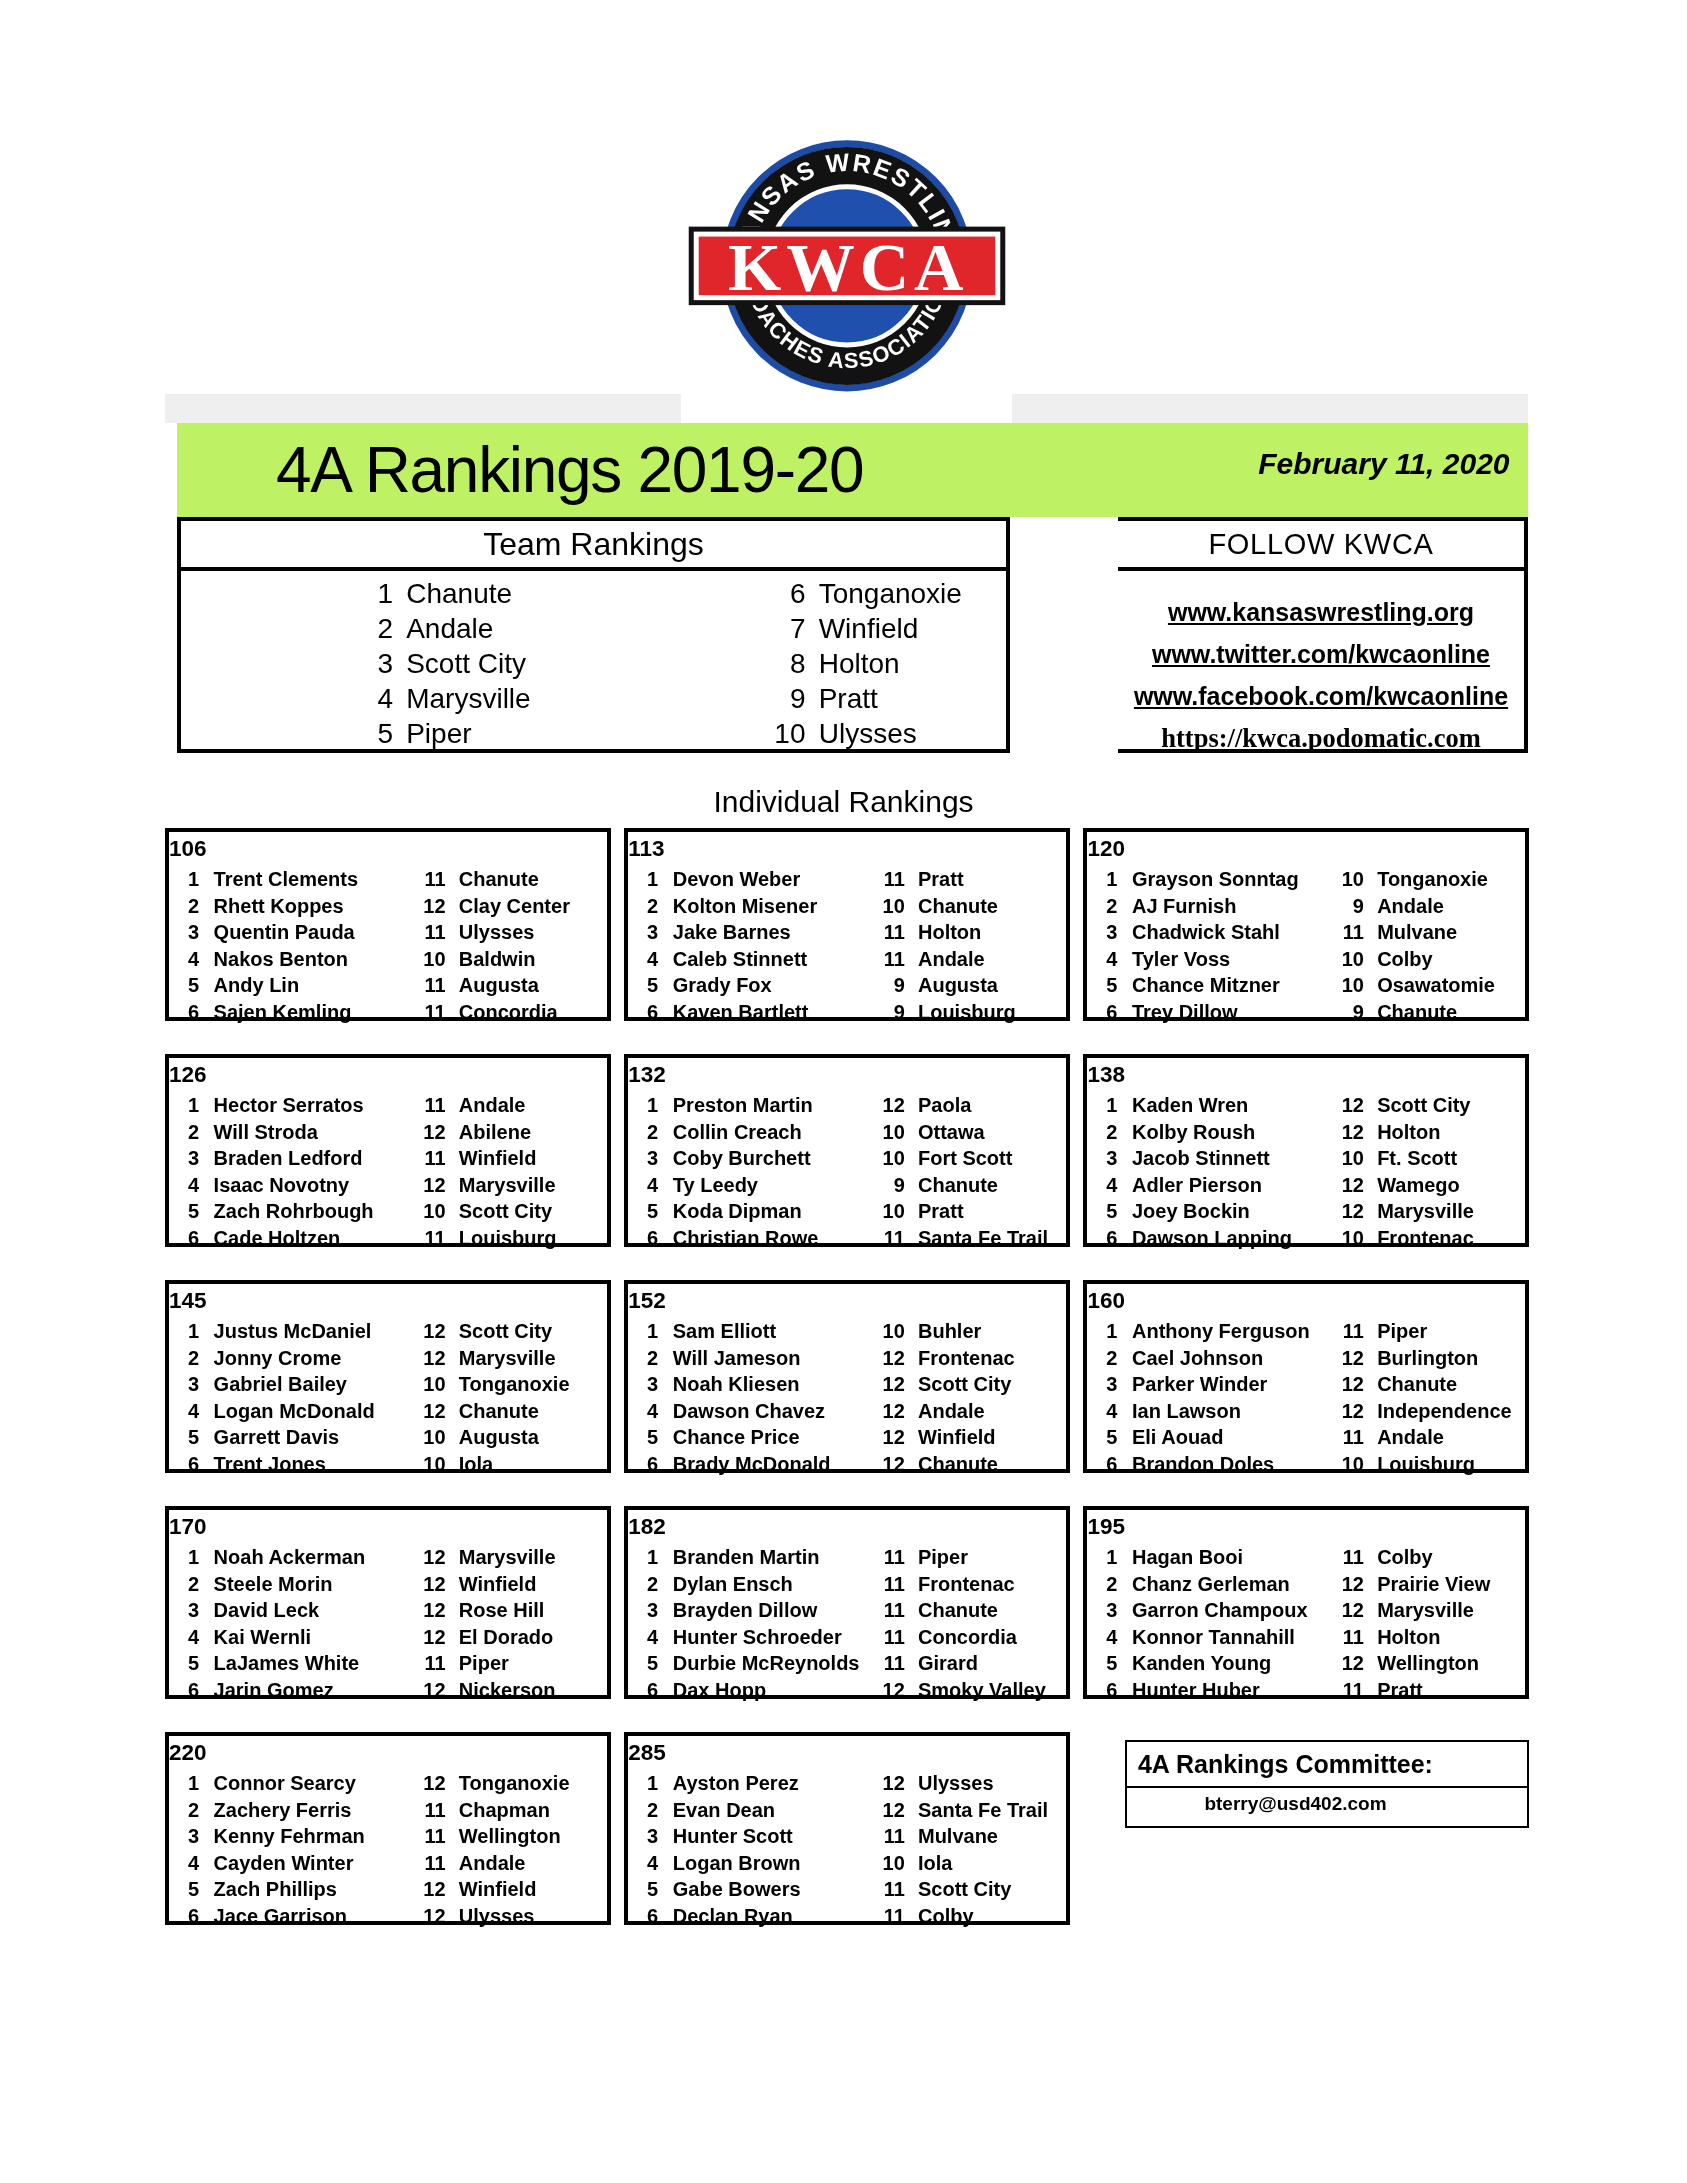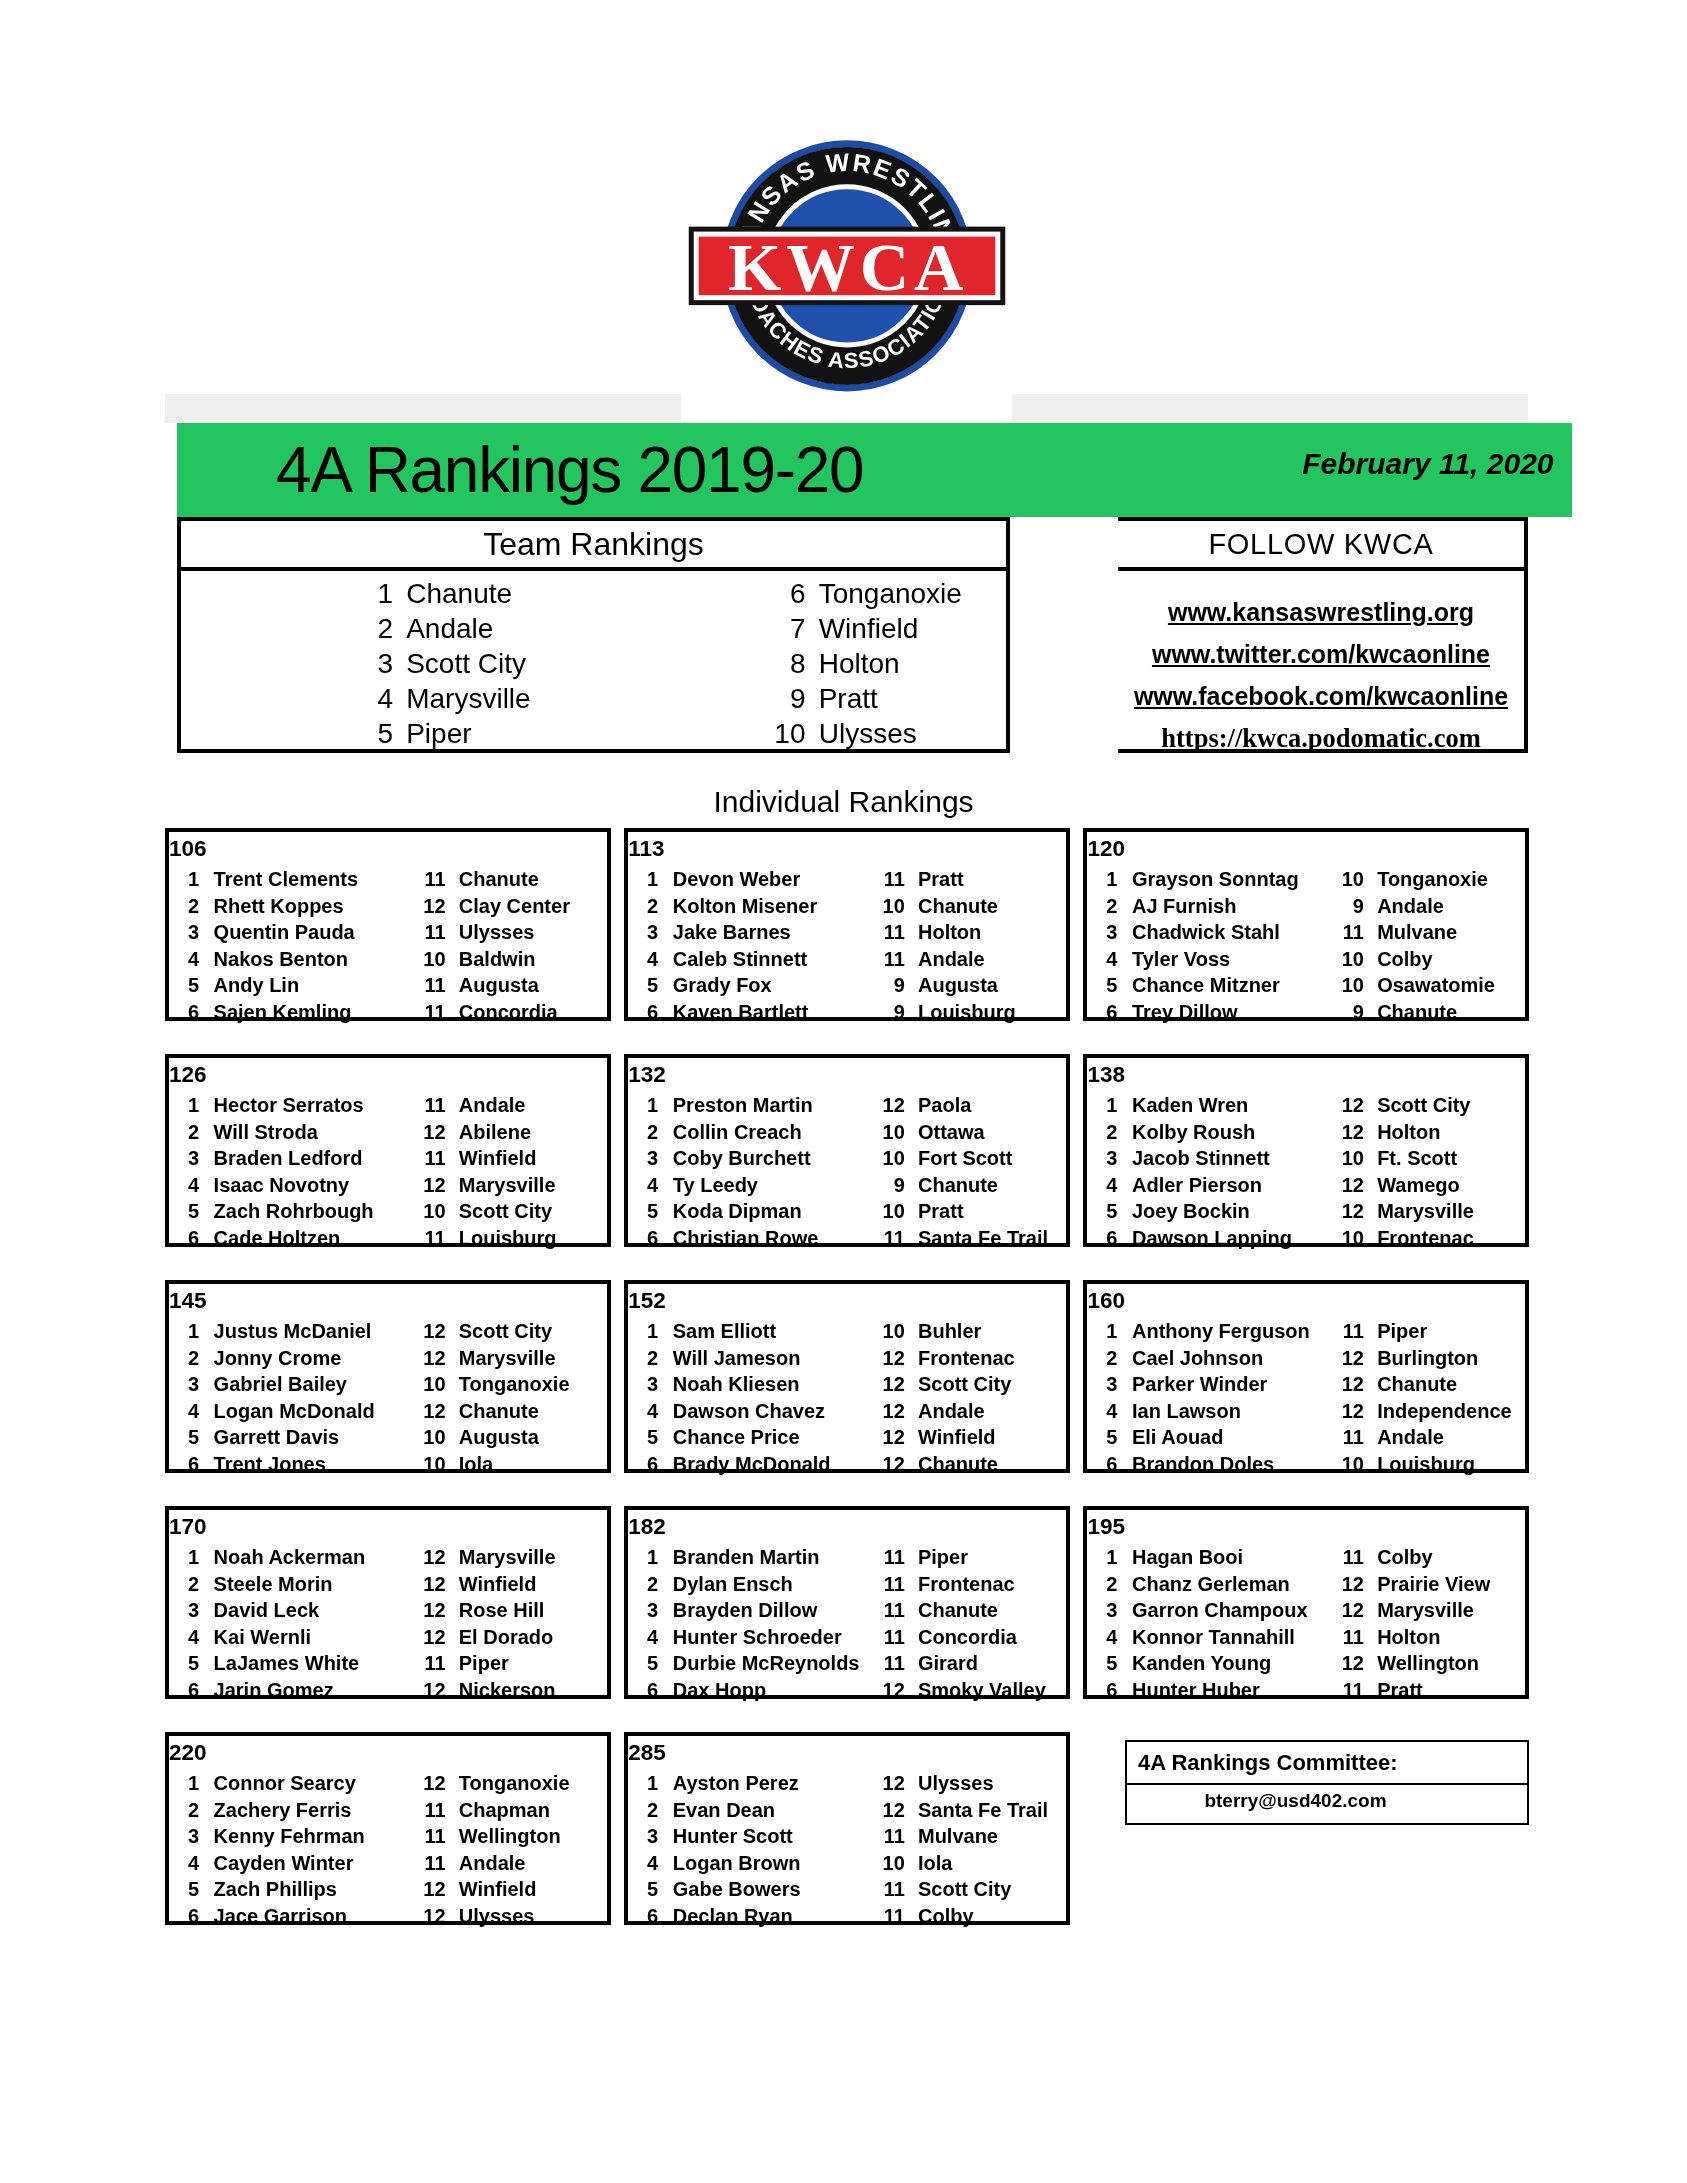--- a/index.html
+++ b/index.html
@@ -1,21 +1,21 @@
 <!DOCTYPE html>
 <html style="font-size:10.6px"><head>
 <meta charset="utf-8">
 <style>
   html,body{margin:0;padding:0;background:#fff;}
   body{width:1687px;height:2183px;position:relative;font-family:"Liberation Sans",sans-serif;color:#000;}
 
   .stripe{position:absolute;left:165px;top:394px;width:1363px;height:29px;background:#efefef;}
   .logo-box{position:absolute;left:681px;top:114px;width:331px;height:310px;background:#fff;display:flex;align-items:center;justify-content:center;}
 
-  .banner{position:absolute;left:177px;top:423px;width:1351px;height:94px;background:#22c55e;padding-left:44px;}
+  .banner{position:absolute;left:177px;top:423px;width:1351px;height:94px;background:#bef264;}
   .banner-title{position:absolute;left:99px;top:50%;transform:translateY(-50%);font-size:64px;letter-spacing:-1.3px;white-space:nowrap;}
   .banner-date{position:absolute;right:18.5px;top:44%;transform:translateY(-50%);font-size:30px;font-weight:bold;font-style:italic;white-space:nowrap;}
 
   .team-box{position:absolute;left:177px;top:517px;width:833px;height:236px;border:4.6px solid #000;box-sizing:border-box;background:#fff;}
   .team-header{height:46px;border-bottom:4.6px solid #000;display:flex;align-items:center;justify-content:center;font-size:32px;}
   .team-body{display:flex;padding-top:5.3px;}
   .team-col{width:50%;}
   .team-row{display:flex;font-size:28px;line-height:35px;}
   .team-rank{width:212px;text-align:right;}
   .team-name{margin-left:13.2px;}
@@ -32,21 +32,21 @@
   .weight-box{border:4.6px solid #000;box-sizing:border-box;height:193px;padding-top:4px;background:#fff;}
   .weight-header{text-align:left;font-size:22.5px;font-weight:bold;height:30px;}
   .entry{display:flex;font-size:20px;font-weight:bold;line-height:26.5px;white-space:nowrap;}
   .entry-rank{width:30px;text-align:right;}
   .entry-name{margin-left:14.6px;width:198px;}
   .entry-grade{width:34px;text-align:right;}
   .entry-school{margin-left:13.2px;}
 
   .committee-cell{position:relative;}
   .committee-box{margin-left:42px;margin-top:8px;width:404px;border:2.6px solid #000;box-sizing:border-box;background:#fff;padding-bottom:6.6px;}
-  .committee-header{font-size:22px;font-weight:bold;padding:8px 0 6.6px 10.6px;border-bottom:2.6px solid #000;}
+  .committee-header{font-size:25px;font-weight:bold;padding:8px 0 6.6px 10.6px;border-bottom:2.6px solid #000;}
   .committee-member{font-size:20.5px;font-weight:bold;line-height:32px;padding-left:10.6px;white-space:nowrap;}
   .committee-email{font-size:19px;font-weight:bold;line-height:32px;padding-left:37px;text-decoration:none;margin-left:40px;}
 </style>
 </head>
 <body>
 
 <div class="stripe"></div>
 
 <div class="logo-box">
   <svg width="324" height="284" viewBox="0 0 520 430">

